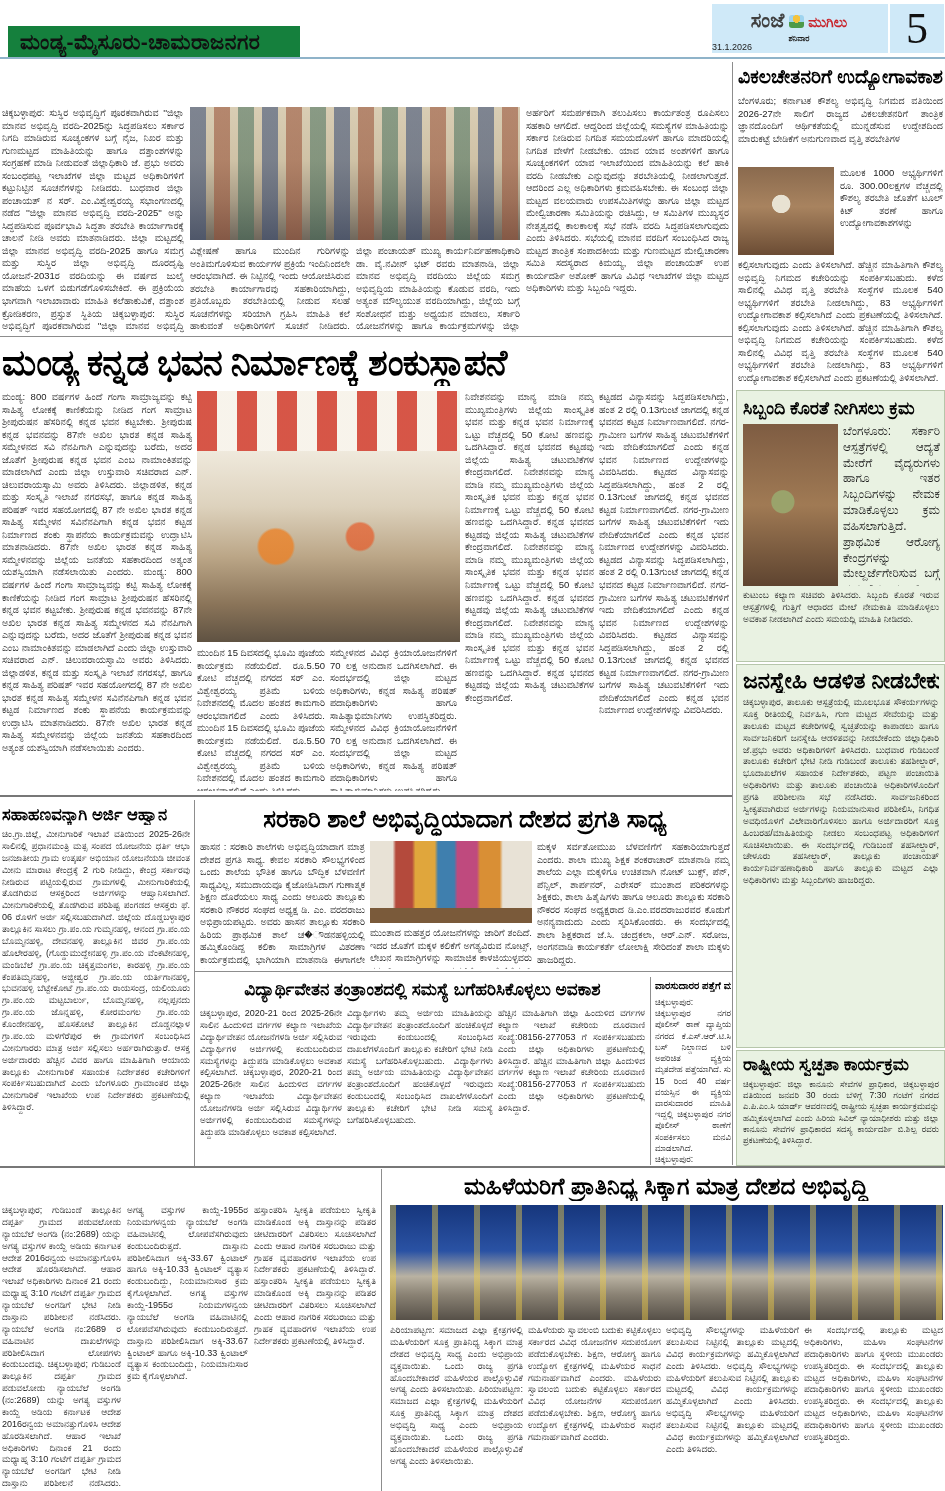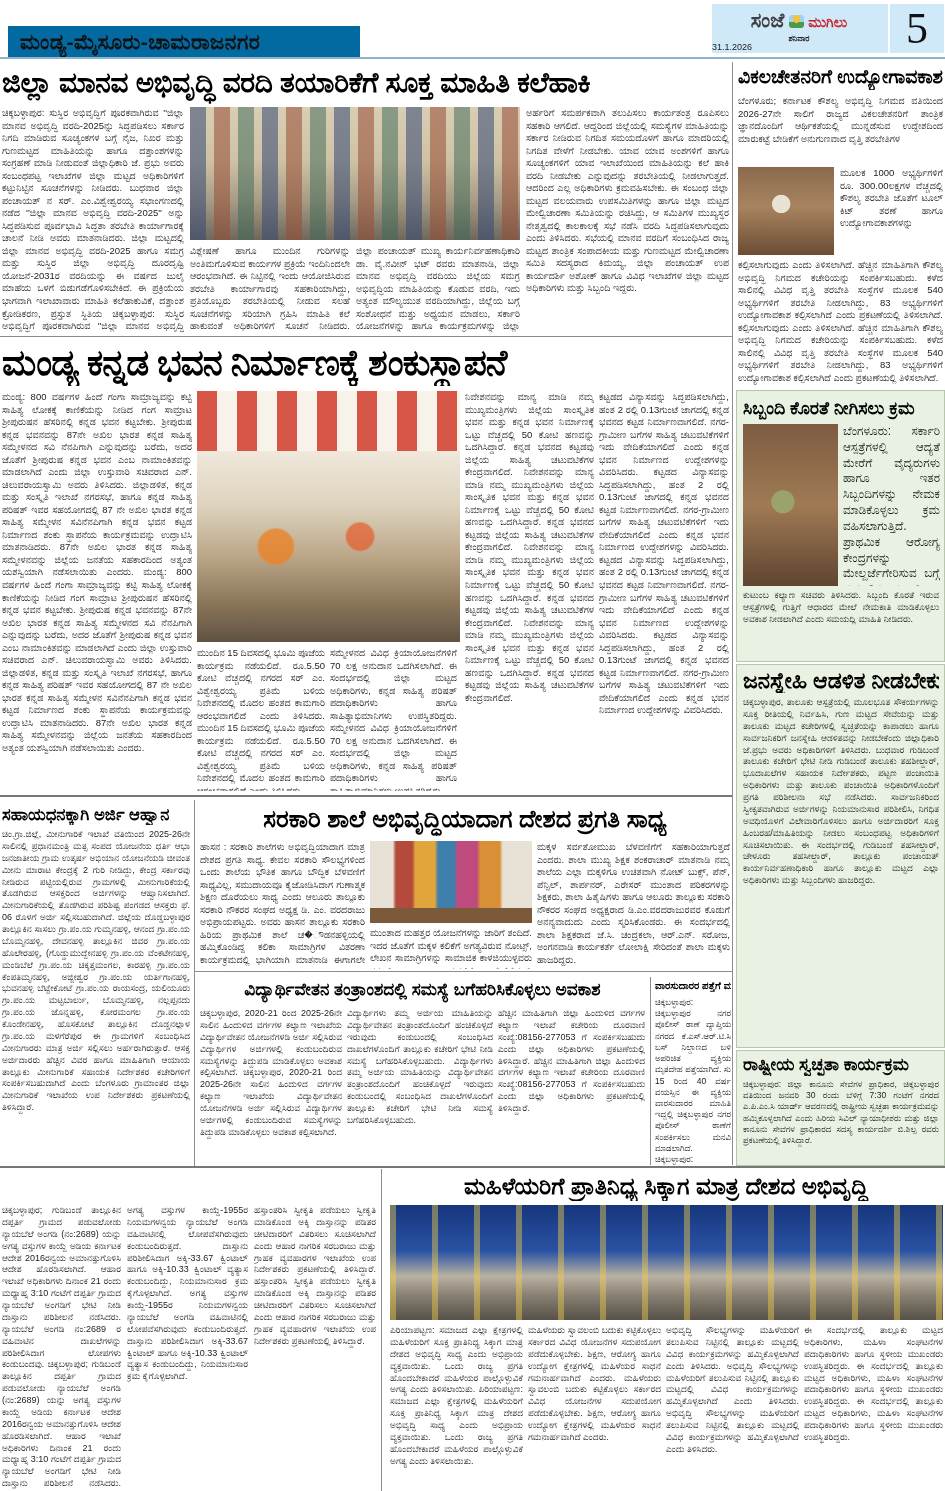--- a/index.html
+++ b/index.html
@@ -10,61 +10,60 @@
   .hl{font-weight:bold;color:#000;overflow:hidden;white-space:nowrap;}
   .rule{background:#8d8d8d;}
   .greenbox{background:#e9f2e2;border:1px solid #b6c6aa;}
   .photo{overflow:hidden;}
 </style>
 </head>
 <body>
 
 <div id="page">
 
-  <div class="abs" style="left:8px;top:26px;width:352px;height:32px;background:#0369a1;">
+  <div class="abs" style="left:8px;top:26px;width:292px;height:32px;background:#15803d;">
     <div style="font-size:21px;font-weight:bold;line-height:32px;padding-left:12px;letter-spacing:.5px;white-space:nowrap;overflow:hidden;">ಮಂಡ್ಯ-ಮೈಸೂರು-ಚಾಮರಾಜನಗರ</div>
   </div>
 
   <div class="abs" style="left:712px;top:4px;width:232px;height:49px;background:#cfe9f8;">
     <div class="abs" style="left:0;top:5px;width:174px;height:24px;text-align:center;white-space:nowrap;">
       <span style="color:#404040;font-weight:bold;font-size:20px;">ಸಂಜೆ</span>
       <span style="display:inline-block;width:15px;height:13px;vertical-align:-1px;border-radius:3px;background:radial-gradient(circle at 50% 30%,#f5c33b 0 32%,rgba(0,0,0,0) 34%),linear-gradient(180deg,#9fd4ef 0 55%,#4d9a4a 55% 100%);"></span>
       <span style="color:#c8242b;font-weight:bold;font-size:14px;">ಮುಗಿಲು</span>
     </div>
     <div class="abs" style="left:0;top:30px;width:174px;text-align:center;font-size:8px;font-weight:bold;color:#222;">ಶನಿವಾರ</div>
     <div class="abs" style="left:0;top:38px;width:174px;text-align:left;font-size:9px;color:#222;">31.1.2026</div>
     <div class="abs" style="left:176px;top:0;width:2px;height:49px;background:#ffffff;"></div>
     <div class="abs" style="left:178px;top:0;width:54px;height:49px;text-align:center;font-family:'Liberation Serif','DejaVu Serif',serif;font-size:44px;line-height:49px;color:#111;">5</div>
   </div>
 
   <div class="abs" style="left:0;top:57px;width:945px;height:2px;background:#8fb3c9;"></div>
 
   <div class="abs rule" style="left:732px;top:62px;width:1px;height:1103px;"></div>
 
-  <div class="abs hl" style="left:2px;top:62px;width:728px;height:42px;font-size:28px;letter-spacing:-.3px;line-height:42px;">ಜಿಲ್ಲಾ ಮಾನವ ಅಭಿವೃದ್ಧಿ ವರದಿ ತಯಾರಿಕೆಗೆ ಸೂಕ್ತ ಮಾಹಿತಿ ಕಲೆಹಾಕಿ</div>
   <div class="abs jt" style="left:2px;top:107px;width:182px;height:226px;">ಚಿಕ್ಕಬಳ್ಳಾಪುರ: ಸುಸ್ಥಿರ ಅಭಿವೃದ್ಧಿಗೆ ಪೂರಕವಾಗಿರುವ ''ಜಿಲ್ಲಾ ಮಾನವ ಅಭಿವೃದ್ಧಿ ವರದಿ-2025ನ್ನು ಸಿದ್ಧಪಡಿಸಲು ಸರ್ಕಾರ ನಿಗದಿ ಮಾಡಿರುವ ಸೂಚ್ಯಂಕಗಳ ಬಗ್ಗೆ ನೈಜ, ನಿಖರ ಮತ್ತು ಗುಣಮಟ್ಟದ ಮಾಹಿತಿಯನ್ನು ಹಾಗೂ ದತ್ತಾಂಶಗಳನ್ನು ಸಂಗ್ರಹಣೆ ಮಾಡಿ ನೀಡುವಂತೆ ಜಿಲ್ಲಾಧಿಕಾರಿ ಜೆ. ಪ್ರಭು ಅವರು ಸಂಬಂಧಪಟ್ಟ ಇಲಾಖೆಗಳ ಜಿಲ್ಲಾ ಮಟ್ಟದ ಅಧಿಕಾರಿಗಳಿಗೆ ಕಟ್ಟುನಿಟ್ಟಿನ ಸೂಚನೆಗಳನ್ನು ನೀಡಿದರು. ಬುಧವಾರ ಜಿಲ್ಲಾ ಪಂಚಾಯತ್ ನ ಸರ್. ಎಂ.ವಿಶ್ವೇಶ್ವರಯ್ಯ ಸಭಾಂಗಣದಲ್ಲಿ ನಡೆದ ''ಜಿಲ್ಲಾ ಮಾನವ ಅಭಿವೃದ್ಧಿ ವರದಿ-2025'' ಅನ್ನು ಸಿದ್ಧಪಡಿಸುವ ಪೂರ್ವಭಾವಿ ಸಿದ್ಧತಾ ತರಬೇತಿ ಕಾರ್ಯಾಗಾರಕ್ಕೆ ಚಾಲನೆ ನೀಡಿ ಅವರು ಮಾತನಾಡಿದರು. ಜಿಲ್ಲಾ ಮಟ್ಟದಲ್ಲಿ ಜಿಲ್ಲಾ ಮಾನವ ಅಭಿವೃದ್ಧಿ ವರದಿ-2025 ಹಾಗೂ ಸಮಗ್ರ ಮತ್ತು ಸುಸ್ಥಿರ ಜಿಲ್ಲಾ ಅಭಿವೃದ್ಧಿ ದೂರದೃಷ್ಟಿ ಯೋಜನೆ-2031ರ ವರದಿಯನ್ನು ಈ ವರ್ಷದ ಜುಲೈ ಮಾಹೆಯ ಒಳಗೆ ಬಿಡುಗಡೆಗೊಳಿಸಬೇಕಿದೆ. ಈ ಪ್ರಕ್ರಿಯೆಯ ಭಾಗವಾಗಿ ಇಲಾಖಾವಾರು ಮಾಹಿತಿ ಕಲೆಹಾಕುವಿಕೆ, ದತ್ತಾಂಶ ಕ್ರೋಡಿಕರಣ, ಪ್ರಸ್ತುತ ಸ್ಥಿತಿಯ ಚಿಕ್ಕಬಳ್ಳಾಪುರ: ಸುಸ್ಥಿರ ಅಭಿವೃದ್ಧಿಗೆ ಪೂರಕವಾಗಿರುವ ''ಜಿಲ್ಲಾ ಮಾನವ ಅಭಿವೃದ್ಧಿ ವರದಿ-2025ನ್ನು ಸಿದ್ಧಪಡಿಸಲು ಸರ್ಕಾರ ನಿಗದಿ ಮಾಡಿರುವ ಸೂಚ್ಯಂಕಗಳ ಬಗ್ಗೆ ನೈಜ, ನಿಖರ ಮತ್ತು ಗುಣಮಟ್ಟದ ಮಾಹಿತಿಯನ್ನು ಹಾಗೂ ದತ್ತಾಂಶಗಳನ್ನು ಸಂಗ್ರಹಣೆ ಮಾಡಿ ನೀಡುವಂತೆ ಜಿಲ್ಲಾಧಿಕಾರಿ ಜೆ. ಪ್ರಭು ಅವರು ಸಂಬಂಧಪಟ್ಟ ಇಲಾಖೆಗಳ ಜಿಲ್ಲಾ ಮಟ್ಟದ ಅಧಿಕಾರಿಗಳಿಗೆ ಕಟ್ಟುನಿಟ್ಟಿನ ಸೂಚನೆಗಳನ್ನು ನೀಡಿದರು. ಬುಧವಾರ ಜಿಲ್ಲಾ ಪಂಚಾಯತ್ ನ ಸರ್. ಎಂ.ವಿಶ್ವೇಶ್ವರಯ್ಯ ಸಭಾಂಗಣದಲ್ಲಿ ನಡೆದ ''ಜಿಲ್ಲಾ ಮಾನವ ಅಭಿವೃದ್ಧಿ ವರದಿ-2025'' ಅನ್ನು ಸಿದ್ಧಪಡಿಸುವ ಪೂರ್ವಭಾವಿ ಸಿದ್ಧತಾ ತರಬೇತಿ ಕಾರ್ಯಾಗಾರಕ್ಕೆ ಚಾಲನೆ ನೀಡಿ ಅವರು ಮಾತನಾಡಿದರು. ಜಿಲ್ಲಾ ಮಟ್ಟದಲ್ಲಿ ಜಿಲ್ಲಾ ಮಾನವ ಅಭಿವೃದ್ಧಿ ವರದಿ-2025 ಹಾಗೂ ಸಮಗ್ರ ಮತ್ತು ಸುಸ್ಥಿರ ಜಿಲ್ಲಾ ಅಭಿವೃದ್ಧಿ ದೂರದೃಷ್ಟಿ ಯೋಜನೆ-2031ರ ವರದಿಯನ್ನು ಈ ವರ್ಷದ ಜುಲೈ ಮಾಹೆಯ ಒಳಗೆ ಬಿಡುಗಡೆಗೊಳಿಸಬೇಕಿದೆ. ಈ ಪ್ರಕ್ರಿಯೆಯ ಭಾಗವಾಗಿ ಇಲಾಖಾವಾರು ಮಾಹಿತಿ ಕಲೆಹಾಕುವಿಕೆ, ದತ್ತಾಂಶ ಕ್ರೋಡಿಕರಣ, ಪ್ರಸ್ತುತ ಸ್ಥಿತಿಯ</div>
   <div class="abs photo" style="left:190px;top:107px;width:330px;height:133px;background:repeating-linear-gradient(90deg, rgba(52,73,116,.55) 0 16px, rgba(0,0,0,0) 16px 24px, rgba(150,77,52,.55) 24px 40px, rgba(0,0,0,0) 40px 48px, rgba(58,104,86,.5) 48px 64px, rgba(0,0,0,0) 64px 72px),linear-gradient(180deg,#d9cdb4 0%,#cfc2a6 40%,#a89c86 70%,#6f675c 100%);"></div>
   <div class="abs jt" style="left:190px;top:245px;width:160px;height:88px;">ವಿಶ್ಲೇಷಣೆ ಹಾಗೂ ಮುಂದಿನ ಗುರಿಗಳನ್ನು ಅಂತಿಮಗೊಳಿಸುವ ಕಾರ್ಯಗಳ ಪ್ರಕ್ರಿಯೆ ಇಂದಿನಿಂದಲೇ ಆರಂಭವಾಗಿದೆ. ಈ ನಿಟ್ಟಿನಲ್ಲಿ ಇಂದು ಆಯೋಜಿಸಿರುವ ತರಬೇತಿ ಕಾರ್ಯಾಗಾರವು ಸಹಕಾರಿಯಾಗಿದ್ದು, ಪ್ರತಿಯೊಬ್ಬರು ತರಬೇತಿಯಲ್ಲಿ ನೀಡುವ ಸಲಹೆ ಸೂಚನೆಗಳನ್ನು ಸರಿಯಾಗಿ ಗ್ರಹಿಸಿ ಮಾಹಿತಿ ಕಲೆ ಹಾಕುವಂತೆ ಅಧಿಕಾರಿಗಳಿಗೆ ಸೂಚನೆ ನೀಡಿದರು. ವಿಶ್ಲೇಷಣೆ ಹಾಗೂ ಮುಂದಿನ ಗುರಿಗಳನ್ನು ಅಂತಿಮಗೊಳಿಸುವ ಕಾರ್ಯಗಳ ಪ್ರಕ್ರಿಯೆ ಇಂದಿನಿಂದಲೇ ಆರಂಭವಾಗಿದೆ. ಈ ನಿಟ್ಟಿನಲ್ಲಿ ಇಂದು ಆಯೋಜಿಸಿರುವ ತರಬೇತಿ ಕಾರ್ಯಾಗಾರವು ಸಹಕಾರಿಯಾಗಿದ್ದು, ಪ್ರತಿಯೊಬ್ಬರು ತರಬೇತಿಯಲ್ಲಿ ನೀಡುವ ಸಲಹೆ ಸೂಚನೆಗಳನ್ನು ಸರಿಯಾಗಿ ಗ್ರಹಿಸಿ ಮಾಹಿತಿ ಕಲೆ ಹಾಕುವಂತೆ ಅಧಿಕಾರಿಗಳಿಗೆ ಸೂಚನೆ ನೀಡಿದರು.</div>
   <div class="abs jt" style="left:356px;top:245px;width:164px;height:88px;">ಜಿಲ್ಲಾ ಪಂಚಾಯತ್ ಮುಖ್ಯ ಕಾರ್ಯನಿರ್ವಹಣಾಧಿಕಾರಿ ಡಾ. ವೈ.ನವೀನ್ ಭಟ್ ರವರು ಮಾತನಾಡಿ, ಜಿಲ್ಲಾ ಮಾನವ ಅಭಿವೃದ್ಧಿ ವರದಿಯು ಜಿಲ್ಲೆಯ ಸಮಗ್ರ ಅಭಿವೃದ್ಧಿಯ ಮಾಹಿತಿಯನ್ನು ಕೊಡುವ ವರದಿ, ಇದು ಅತ್ಯಂತ ಮೌಲ್ಯಯುತ ವರದಿಯಾಗಿದ್ದು, ಜಿಲ್ಲೆಯ ಬಗ್ಗೆ ಸಂಶೋಧನೆ ಮತ್ತು ಅಧ್ಯಯನ ಮಾಡಲು, ಸರ್ಕಾರಿ ಯೋಜನೆಗಳನ್ನು ಹಾಗೂ ಕಾರ್ಯಕ್ರಮಗಳನ್ನು ಜಿಲ್ಲಾ ಪಂಚಾಯತ್ ಮುಖ್ಯ ಕಾರ್ಯನಿರ್ವಹಣಾಧಿಕಾರಿ ಡಾ. ವೈ.ನವೀನ್ ಭಟ್ ರವರು ಮಾತನಾಡಿ, ಜಿಲ್ಲಾ ಮಾನವ ಅಭಿವೃದ್ಧಿ ವರದಿಯು ಜಿಲ್ಲೆಯ ಸಮಗ್ರ ಅಭಿವೃದ್ಧಿಯ ಮಾಹಿತಿಯನ್ನು ಕೊಡುವ ವರದಿ, ಇದು ಅತ್ಯಂತ ಮೌಲ್ಯಯುತ ವರದಿಯಾಗಿದ್ದು, ಜಿಲ್ಲೆಯ ಬಗ್ಗೆ ಸಂಶೋಧನೆ ಮತ್ತು ಅಧ್ಯಯನ ಮಾಡಲು, ಸರ್ಕಾರಿ ಯೋಜನೆಗಳನ್ನು ಹಾಗೂ ಕಾರ್ಯಕ್ರಮಗಳನ್ನು</div>
   <div class="abs jt" style="left:526px;top:107px;width:203px;height:226px;">ಅರ್ಹರಿಗೆ ಸಮರ್ಪಕವಾಗಿ ತಲುಪಿಸಲು ಕಾರ್ಯತಂತ್ರ ರೂಪಿಸಲು ಸಹಕಾರಿ ಆಗಲಿದೆ. ಆದ್ದರಿಂದ ಜಿಲ್ಲೆಯಲ್ಲಿ ಸಮಸ್ಯೆಗಳ ಮಾಹಿತಿಯನ್ನು ಸರ್ಕಾರ ನೀಡಿರುವ ನಿಗದಿತ ಸಮಯದೊಳಗೆ ಹಾಗೂ ಮಾದರಿಯಲ್ಲಿ ನಿಗದಿತ ವೇಳೆಗೆ ನೀಡಬೇಕು. ಯಾವ ಯಾವ ಅಂಶಗಳಿಗೆ ಹಾಗೂ ಸೂಚ್ಯಂಕಗಳಿಗೆ ಯಾವ ಇಲಾಖೆಯಿಂದ ಮಾಹಿತಿಯನ್ನು ಕಲೆ ಹಾಕಿ ವರದಿ ನೀಡಬೇಕು ಎನ್ನುವುದನ್ನು ತರಬೇತಿಯಲ್ಲಿ ನೀಡಲಾಗುತ್ತದೆ. ಆದರಿಂದ ಎಲ್ಲ ಅಧಿಕಾರಿಗಳು ಕ್ರಮವಹಿಸಬೇಕು. ಈ ಸಂಬಂಧ ಜಿಲ್ಲಾ ಮಟ್ಟದ ವಲಯವಾರು ಉಪಸಮಿತಿಗಳನ್ನು ಹಾಗೂ ಜಿಲ್ಲಾ ಮಟ್ಟದ ಮೇಲ್ವಿಚಾರಣಾ ಸಮಿತಿಯನ್ನು ರಚಿಸಿದ್ದು, ಆ ಸಮಿತಿಗಳ ಮುಖ್ಯಸ್ಥರ ನೇತೃತ್ವದಲ್ಲಿ ಕಾಲಕಾಲಕ್ಕೆ ಸಭೆ ನಡೆಸಿ ವರದಿ ಸಿದ್ಧಪಡಿಸಲಾಗುವುದು ಎಂದು ತಿಳಿಸಿದರು. ಸಭೆಯಲ್ಲಿ ಮಾನವ ವರದಿಗೆ ಸಂಬಂಧಿಸಿದ ರಾಜ್ಯ ಮಟ್ಟದ ತಾಂತ್ರಿಕ ಸಂಪಾದಕೀಯ ಮತ್ತು ಗುಣಮಟ್ಟದ ಮೇಲ್ವಿಚಾರಣಾ ಸಮಿತಿ ಸದಸ್ಯರಾದ ಕಿಮಯ್ಯ, ಜಿಲ್ಲಾ ಪಂಚಾಯತ್ ಉಪ ಕಾರ್ಯದರ್ಶಿ ಅಶೋಕ್ ಹಾಗೂ ವಿವಿಧ ಇಲಾಖೆಗಳ ಜಿಲ್ಲಾ ಮಟ್ಟದ ಅಧಿಕಾರಿಗಳು ಮತ್ತು ಸಿಬ್ಬಂದಿ ಇದ್ದರು.</div>
 
   <div class="abs rule" style="left:0;top:336px;width:732px;height:1px;"></div>
 
   <div class="abs hl" style="left:2px;top:340px;width:728px;height:46px;font-size:36px;font-weight:800;letter-spacing:-1px;line-height:46px;">ಮಂಡ್ಯ ಕನ್ನಡ ಭವನ ನಿರ್ಮಾಣಕ್ಕೆ ಶಂಕುಸ್ಥಾಪನೆ</div>
   <div class="abs jt" style="left:2px;top:391px;width:190px;height:400px;">ಮಂಡ್ಯ: 800 ವರ್ಷಗಳ ಹಿಂದೆ ಗಂಗಾ ಸಾಮ್ರಾಜ್ಯವನ್ನು ಕಟ್ಟಿ ಸಾಹಿತ್ಯ ಲೋಕಕ್ಕೆ ಕಾಣಿಕೆಯನ್ನು ನೀಡಿದ ಗಂಗ ಸಾಮ್ರಾಟ ಶ್ರೀಪುರುಷನ ಹೆಸರಿನಲ್ಲಿ ಕನ್ನಡ ಭವನ ಕಟ್ಟಬೇಕು. ಶ್ರೀಪುರುಷ ಕನ್ನಡ ಭವನವನ್ನು 87ನೇ ಅಖಿಲ ಭಾರತ ಕನ್ನಡ ಸಾಹಿತ್ಯ ಸಮ್ಮೇಳನದ ಸವಿ ನೆನಪಿಗಾಗಿ ಎನ್ನುವುದನ್ನು ಬರೆದು, ಅದರ ಜೊತೆಗೆ ಶ್ರೀಪುರುಷ ಕನ್ನಡ ಭವನ ಎಂಬ ನಾಮಾಂಕಿತವನ್ನು ಮಾಡಲಾಗಿದೆ ಎಂದು ಜಿಲ್ಲಾ ಉಸ್ತುವಾರಿ ಸಚಿವರಾದ ಎನ್. ಚಿಲುವರಾಯಸ್ವಾಮಿ ಅವರು ತಿಳಿಸಿದರು. ಜಿಲ್ಲಾಡಳಿತ, ಕನ್ನಡ ಮತ್ತು ಸಂಸ್ಕೃತಿ ಇಲಾಖೆ ನಗರಸಭೆ, ಹಾಗೂ ಕನ್ನಡ ಸಾಹಿತ್ಯ ಪರಿಷತ್ ಇವರ ಸಹಯೋಗದಲ್ಲಿ 87 ನೇ ಅಖಿಲ ಭಾರತ ಕನ್ನಡ ಸಾಹಿತ್ಯ ಸಮ್ಮೇಳನ ಸವಿನೆನಪಿಗಾಗಿ ಕನ್ನಡ ಭವನ ಕಟ್ಟಡ ನಿರ್ಮಾಣದ ಶಂಕು ಸ್ಥಾಪನೆಯ ಕಾರ್ಯಕ್ರಮವನ್ನು ಉದ್ಘಾಟಿಸಿ ಮಾತನಾಡಿದರು. 87ನೇ ಅಖಿಲ ಭಾರತ ಕನ್ನಡ ಸಾಹಿತ್ಯ ಸಮ್ಮೇಳನವನ್ನು ಜಿಲ್ಲೆಯ ಜನತೆಯ ಸಹಕಾರದಿಂದ ಅತ್ಯಂತ ಯಶಸ್ವಿಯಾಗಿ ನಡೆಸಲಾಯಿತು ಎಂದರು. ಮಂಡ್ಯ: 800 ವರ್ಷಗಳ ಹಿಂದೆ ಗಂಗಾ ಸಾಮ್ರಾಜ್ಯವನ್ನು ಕಟ್ಟಿ ಸಾಹಿತ್ಯ ಲೋಕಕ್ಕೆ ಕಾಣಿಕೆಯನ್ನು ನೀಡಿದ ಗಂಗ ಸಾಮ್ರಾಟ ಶ್ರೀಪುರುಷನ ಹೆಸರಿನಲ್ಲಿ ಕನ್ನಡ ಭವನ ಕಟ್ಟಬೇಕು. ಶ್ರೀಪುರುಷ ಕನ್ನಡ ಭವನವನ್ನು 87ನೇ ಅಖಿಲ ಭಾರತ ಕನ್ನಡ ಸಾಹಿತ್ಯ ಸಮ್ಮೇಳನದ ಸವಿ ನೆನಪಿಗಾಗಿ ಎನ್ನುವುದನ್ನು ಬರೆದು, ಅದರ ಜೊತೆಗೆ ಶ್ರೀಪುರುಷ ಕನ್ನಡ ಭವನ ಎಂಬ ನಾಮಾಂಕಿತವನ್ನು ಮಾಡಲಾಗಿದೆ ಎಂದು ಜಿಲ್ಲಾ ಉಸ್ತುವಾರಿ ಸಚಿವರಾದ ಎನ್. ಚಿಲುವರಾಯಸ್ವಾಮಿ ಅವರು ತಿಳಿಸಿದರು. ಜಿಲ್ಲಾಡಳಿತ, ಕನ್ನಡ ಮತ್ತು ಸಂಸ್ಕೃತಿ ಇಲಾಖೆ ನಗರಸಭೆ, ಹಾಗೂ ಕನ್ನಡ ಸಾಹಿತ್ಯ ಪರಿಷತ್ ಇವರ ಸಹಯೋಗದಲ್ಲಿ 87 ನೇ ಅಖಿಲ ಭಾರತ ಕನ್ನಡ ಸಾಹಿತ್ಯ ಸಮ್ಮೇಳನ ಸವಿನೆನಪಿಗಾಗಿ ಕನ್ನಡ ಭವನ ಕಟ್ಟಡ ನಿರ್ಮಾಣದ ಶಂಕು ಸ್ಥಾಪನೆಯ ಕಾರ್ಯಕ್ರಮವನ್ನು ಉದ್ಘಾಟಿಸಿ ಮಾತನಾಡಿದರು. 87ನೇ ಅಖಿಲ ಭಾರತ ಕನ್ನಡ ಸಾಹಿತ್ಯ ಸಮ್ಮೇಳನವನ್ನು ಜಿಲ್ಲೆಯ ಜನತೆಯ ಸಹಕಾರದಿಂದ ಅತ್ಯಂತ ಯಶಸ್ವಿಯಾಗಿ ನಡೆಸಲಾಯಿತು ಎಂದರು.</div>
   <div class="abs photo" style="left:197px;top:391px;width:263px;height:251px;background-image:repeating-linear-gradient(90deg, rgba(210,60,45,.85) 0 20px, rgba(248,244,236,.95) 20px 40px),radial-gradient(circle at 30% 62%, rgba(235,130,40,.8) 0 7%, rgba(0,0,0,0) 8%),radial-gradient(circle at 62% 58%, rgba(230,90,40,.7) 0 6%, rgba(0,0,0,0) 7%),linear-gradient(180deg,#efe9dc 24%,#ddd2bd 46%,#bba687 66%,#8a7459 85%,#5f5242 100%);background-size:100% 24%,100% 100%,100% 100%,100% 100%;background-repeat:no-repeat;"></div>
   <div class="abs jt" style="left:465px;top:391px;width:129px;height:400px;">ನಿವೇಶನವನ್ನು ಮಾನ್ಯ ಮಾಡಿ ನಮ್ಮ ಮುಖ್ಯಮಂತ್ರಿಗಳು ಜಿಲ್ಲೆಯ ಸಾಂಸ್ಕೃತಿಕ ಭವನ ಮತ್ತು ಕನ್ನಡ ಭವನ ನಿರ್ಮಾಣಕ್ಕೆ ಒಟ್ಟು ವೆಚ್ಚದಲ್ಲಿ 50 ಕೋಟಿ ಹಣವನ್ನು ಒದಗಿಸಿದ್ದಾರೆ. ಕನ್ನಡ ಭವನದ ಕಟ್ಟಡವು ಜಿಲ್ಲೆಯ ಸಾಹಿತ್ಯ ಚಟುವಟಿಕೆಗಳ ಕೇಂದ್ರವಾಗಲಿದೆ. ನಿವೇಶನವನ್ನು ಮಾನ್ಯ ಮಾಡಿ ನಮ್ಮ ಮುಖ್ಯಮಂತ್ರಿಗಳು ಜಿಲ್ಲೆಯ ಸಾಂಸ್ಕೃತಿಕ ಭವನ ಮತ್ತು ಕನ್ನಡ ಭವನ ನಿರ್ಮಾಣಕ್ಕೆ ಒಟ್ಟು ವೆಚ್ಚದಲ್ಲಿ 50 ಕೋಟಿ ಹಣವನ್ನು ಒದಗಿಸಿದ್ದಾರೆ. ಕನ್ನಡ ಭವನದ ಕಟ್ಟಡವು ಜಿಲ್ಲೆಯ ಸಾಹಿತ್ಯ ಚಟುವಟಿಕೆಗಳ ಕೇಂದ್ರವಾಗಲಿದೆ. ನಿವೇಶನವನ್ನು ಮಾನ್ಯ ಮಾಡಿ ನಮ್ಮ ಮುಖ್ಯಮಂತ್ರಿಗಳು ಜಿಲ್ಲೆಯ ಸಾಂಸ್ಕೃತಿಕ ಭವನ ಮತ್ತು ಕನ್ನಡ ಭವನ ನಿರ್ಮಾಣಕ್ಕೆ ಒಟ್ಟು ವೆಚ್ಚದಲ್ಲಿ 50 ಕೋಟಿ ಹಣವನ್ನು ಒದಗಿಸಿದ್ದಾರೆ. ಕನ್ನಡ ಭವನದ ಕಟ್ಟಡವು ಜಿಲ್ಲೆಯ ಸಾಹಿತ್ಯ ಚಟುವಟಿಕೆಗಳ ಕೇಂದ್ರವಾಗಲಿದೆ. ನಿವೇಶನವನ್ನು ಮಾನ್ಯ ಮಾಡಿ ನಮ್ಮ ಮುಖ್ಯಮಂತ್ರಿಗಳು ಜಿಲ್ಲೆಯ ಸಾಂಸ್ಕೃತಿಕ ಭವನ ಮತ್ತು ಕನ್ನಡ ಭವನ ನಿರ್ಮಾಣಕ್ಕೆ ಒಟ್ಟು ವೆಚ್ಚದಲ್ಲಿ 50 ಕೋಟಿ ಹಣವನ್ನು ಒದಗಿಸಿದ್ದಾರೆ. ಕನ್ನಡ ಭವನದ ಕಟ್ಟಡವು ಜಿಲ್ಲೆಯ ಸಾಹಿತ್ಯ ಚಟುವಟಿಕೆಗಳ ಕೇಂದ್ರವಾಗಲಿದೆ.</div>
   <div class="abs jt" style="left:599px;top:391px;width:130px;height:400px;">ಕಟ್ಟಡದ ವಿನ್ಯಾಸವನ್ನು ಸಿದ್ಧಪಡಿಸಲಾಗಿದ್ದು, ಹಂತ 2 ರಲ್ಲಿ 0.13ಗುಂಟೆ ಜಾಗದಲ್ಲಿ ಕನ್ನಡ ಭವನದ ಕಟ್ಟಡ ನಿರ್ಮಾಣವಾಗಲಿದೆ. ನಗರ-ಗ್ರಾಮೀಣ ಬಗೆಗಳ ಸಾಹಿತ್ಯ ಚಟುವಟಿಕೆಗಳಿಗೆ ಇದು ವೇದಿಕೆಯಾಗಲಿದೆ ಎಂದು ಕನ್ನಡ ಭವನ ನಿರ್ಮಾಣದ ಉದ್ದೇಶಗಳನ್ನು ವಿವರಿಸಿದರು. ಕಟ್ಟಡದ ವಿನ್ಯಾಸವನ್ನು ಸಿದ್ಧಪಡಿಸಲಾಗಿದ್ದು, ಹಂತ 2 ರಲ್ಲಿ 0.13ಗುಂಟೆ ಜಾಗದಲ್ಲಿ ಕನ್ನಡ ಭವನದ ಕಟ್ಟಡ ನಿರ್ಮಾಣವಾಗಲಿದೆ. ನಗರ-ಗ್ರಾಮೀಣ ಬಗೆಗಳ ಸಾಹಿತ್ಯ ಚಟುವಟಿಕೆಗಳಿಗೆ ಇದು ವೇದಿಕೆಯಾಗಲಿದೆ ಎಂದು ಕನ್ನಡ ಭವನ ನಿರ್ಮಾಣದ ಉದ್ದೇಶಗಳನ್ನು ವಿವರಿಸಿದರು. ಕಟ್ಟಡದ ವಿನ್ಯಾಸವನ್ನು ಸಿದ್ಧಪಡಿಸಲಾಗಿದ್ದು, ಹಂತ 2 ರಲ್ಲಿ 0.13ಗುಂಟೆ ಜಾಗದಲ್ಲಿ ಕನ್ನಡ ಭವನದ ಕಟ್ಟಡ ನಿರ್ಮಾಣವಾಗಲಿದೆ. ನಗರ-ಗ್ರಾಮೀಣ ಬಗೆಗಳ ಸಾಹಿತ್ಯ ಚಟುವಟಿಕೆಗಳಿಗೆ ಇದು ವೇದಿಕೆಯಾಗಲಿದೆ ಎಂದು ಕನ್ನಡ ಭವನ ನಿರ್ಮಾಣದ ಉದ್ದೇಶಗಳನ್ನು ವಿವರಿಸಿದರು. ಕಟ್ಟಡದ ವಿನ್ಯಾಸವನ್ನು ಸಿದ್ಧಪಡಿಸಲಾಗಿದ್ದು, ಹಂತ 2 ರಲ್ಲಿ 0.13ಗುಂಟೆ ಜಾಗದಲ್ಲಿ ಕನ್ನಡ ಭವನದ ಕಟ್ಟಡ ನಿರ್ಮಾಣವಾಗಲಿದೆ. ನಗರ-ಗ್ರಾಮೀಣ ಬಗೆಗಳ ಸಾಹಿತ್ಯ ಚಟುವಟಿಕೆಗಳಿಗೆ ಇದು ವೇದಿಕೆಯಾಗಲಿದೆ ಎಂದು ಕನ್ನಡ ಭವನ ನಿರ್ಮಾಣದ ಉದ್ದೇಶಗಳನ್ನು ವಿವರಿಸಿದರು.</div>
   <div class="abs jt" style="left:197px;top:647px;width:128px;height:144px;">ಮುಂದಿನ 15 ದಿವಸದಲ್ಲಿ ಭೂಮಿ ಪೂಜೆಯ ಕಾರ್ಯಕ್ರಮ ನಡೆಯಲಿದೆ. ರೂ.5.50 ಕೋಟಿ ವೆಚ್ಚದಲ್ಲಿ ನಗರದ ಸರ್ ಎಂ. ವಿಶ್ವೇಶ್ವರಯ್ಯ ಪ್ರತಿಮೆ ಬಳಿಯ ನಿವೇಶನದಲ್ಲಿ ಮೊದಲ ಹಂತದ ಕಾಮಗಾರಿ ಆರಂಭವಾಗಲಿದೆ ಎಂದು ತಿಳಿಸಿದರು. ಮುಂದಿನ 15 ದಿವಸದಲ್ಲಿ ಭೂಮಿ ಪೂಜೆಯ ಕಾರ್ಯಕ್ರಮ ನಡೆಯಲಿದೆ. ರೂ.5.50 ಕೋಟಿ ವೆಚ್ಚದಲ್ಲಿ ನಗರದ ಸರ್ ಎಂ. ವಿಶ್ವೇಶ್ವರಯ್ಯ ಪ್ರತಿಮೆ ಬಳಿಯ ನಿವೇಶನದಲ್ಲಿ ಮೊದಲ ಹಂತದ ಕಾಮಗಾರಿ ಆರಂಭವಾಗಲಿದೆ ಎಂದು ತಿಳಿಸಿದರು.</div>
   <div class="abs jt" style="left:330px;top:647px;width:127px;height:144px;">ಸಮ್ಮೇಳನದ ವಿವಿಧ ಕ್ರಿಯಾಯೋಜನೆಗಳಿಗೆ 70 ಲಕ್ಷ ಅನುದಾನ ಒದಗಿಸಲಾಗಿದೆ. ಈ ಸಂದರ್ಭದಲ್ಲಿ ಜಿಲ್ಲಾ ಮಟ್ಟದ ಅಧಿಕಾರಿಗಳು, ಕನ್ನಡ ಸಾಹಿತ್ಯ ಪರಿಷತ್ ಪದಾಧಿಕಾರಿಗಳು ಹಾಗೂ ಸಾಹಿತ್ಯಾಭಿಮಾನಿಗಳು ಉಪಸ್ಥಿತರಿದ್ದರು. ಸಮ್ಮೇಳನದ ವಿವಿಧ ಕ್ರಿಯಾಯೋಜನೆಗಳಿಗೆ 70 ಲಕ್ಷ ಅನುದಾನ ಒದಗಿಸಲಾಗಿದೆ. ಈ ಸಂದರ್ಭದಲ್ಲಿ ಜಿಲ್ಲಾ ಮಟ್ಟದ ಅಧಿಕಾರಿಗಳು, ಕನ್ನಡ ಸಾಹಿತ್ಯ ಪರಿಷತ್ ಪದಾಧಿಕಾರಿಗಳು ಹಾಗೂ ಸಾಹಿತ್ಯಾಭಿಮಾನಿಗಳು ಉಪಸ್ಥಿತರಿದ್ದರು.</div>
 
   <div class="abs" style="left:0;top:795px;width:732px;height:2px;background:#777;"></div>
 
   <div class="abs rule" style="left:194px;top:800px;width:1px;height:366px;"></div>
-  <div class="abs hl" style="left:2px;top:803px;width:188px;height:22px;font-size:16.5px;line-height:22px;">ಸಹಾಯಧನಕ್ಕಾಗಿ ಅರ್ಜಿ ಆಹ್ವಾನ</div>
+  <div class="abs hl" style="left:2px;top:803px;width:188px;height:22px;font-size:16.5px;line-height:22px;">ಸಹಾಹಣವನ್ಕಾಗಿ ಅರ್ಜಿ ಆಹ್ವಾನ</div>
   <div class="abs jt" style="left:2px;top:829px;width:188px;height:347px;font-size:9px;">ಚಿಂ.ಗ್ರಾ.ಜಿಲ್ಲೆ, ಮೀನುಗಾರಿಕೆ ಇಲಾಖೆ ವತಿಯಿಂದ 2025-26ನೇ ಸಾಲಿನಲ್ಲಿ ಪ್ರಧಾನಮಂತ್ರಿ ಮತ್ಸ ಸಂಪದ ಯೋಜನೆಯ ಧರ್ತಿ ಆಭಾ ಜನಜಾತೀಯ ಗ್ರಾಮ ಉತ್ಕರ್ಷ ಅಭಿಯಾನ ಯೋಜನೆಯಡಿ ಜೀವಂತ ಮೀನು ಮಾರಾಟ ಕೇಂದ್ರಕ್ಕೆ 2 ಗುರಿ ನೀಡಿದ್ದು, ಕೇಂದ್ರ ಸರ್ಕಾರವು ನೀಡಿರುವ ಪಟ್ಟಿಯಲ್ಲಿರುವ ಗ್ರಾಮಗಳಲ್ಲಿ ಮೀನುಗಾರಿಕೆಯಲ್ಲಿ ತೊಡಗಿರುವ ಆಸಕ್ತರಿಂದ ಅರ್ಜಿಗಳನ್ನು ಆಹ್ವಾನಿಸಲಾಗಿದೆ. ಮೀನುಗಾರಿಕೆಯಲ್ಲಿ ತೊಡಗಿರುವ ಪರಿಶಿಷ್ಟ ಪಂಗಡದ ಆಸಕ್ತರು ಫೆ. 06 ರೊಳಗೆ ಅರ್ಜಿ ಸಲ್ಲಿಸಬಹುದಾಗಿದೆ. ಜಿಲ್ಲೆಯ ದೊಡ್ಡಬಳ್ಳಾಪುರ ತಾಲ್ಲೂಕಿನ ಸಾಸಲು ಗ್ರಾ.ಪಂ.ಯ ಗುಮ್ಮನಹಳ್ಳಿ, ಆನಂದ ಗ್ರಾ.ಪಂ.ಯ ಬೊಮ್ಮನಹಳ್ಳಿ, ದೇವನಹಳ್ಳಿ ತಾಲ್ಲೂಕಿನ ಜಿವರ ಗ್ರಾ.ಪಂ.ಯ ಹೊಲೇರಹಳ್ಳಿ, (ಗೊಡ್ಡುಮುದ್ದೇನಹಳ್ಳಿ ಗ್ರಾ.ಪಂ.ಯ ವೆಂಕಟೇನಹಳ್ಳಿ, ಮಂಡಿಬೆಲೆ ಗ್ರಾ.ಪಂ.ಯ ಚಿಕ್ಕತ್ತಮಂಗಲ, ಕಾರಹಳ್ಳಿ ಗ್ರಾ.ಪಂ.ಯ ಕೆಂಪತಿಮ್ಮನಹಳ್ಳಿ, ಅಜ್ಜೀಶ್ವರ ಗ್ರಾ.ಪಂ.ಯ ಯರ್ತಿಗಾನಹಳ್ಳಿ, ಭುವನಹಳ್ಳಿ ಬೆಟ್ಟೇಕೋಟೆ ಗ್ರಾ.ಪಂ.ಯ ರಾಯಸಂದ್ರ, ಯಲಿಯೂರು ಗ್ರಾ.ಪಂ.ಯ ಮಟ್ಟಬಾರ್ಲು, ಬೊಮ್ಮನಹಳ್ಳಿ, ನಲ್ಲಪ್ಪನದು ಗ್ರಾ.ಪಂ.ಯ ಜೊನ್ನಹಳ್ಳಿ, ಕೋರಮಂಗಲ ಗ್ರಾ.ಪಂ.ಯ ಕೊಂಡೇನಹಳ್ಳಿ, ಹೊಸಕೋಟೆ ತಾಲ್ಲೂಕಿನ ದೊಡ್ಡನಲ್ಲಾಳ ಗ್ರಾ.ಪಂ.ಯ ಮಳಗೆರೆಪುರ ಈ ಗ್ರಾಮಗಳಿಗೆ ಸಂಬಂಧಿಸಿದ ಮೀನುಗಾರರು ಮಾತ್ರ ಅರ್ಜಿ ಸಲ್ಲಿಸಲು ಅರ್ಹರಾಗಿರುತ್ತಾರೆ. ಆಸಕ್ತ ಅರ್ಜಿದಾರರು ಹೆಚ್ಚಿನ ವಿವರ ಹಾಗೂ ಮಾಹಿತಿಗಾಗಿ ಆಯಾಯ ತಾಲ್ಲೂಕು ಮೀನುಗಾರಿಕೆ ಸಹಾಯಕ ನಿರ್ದೇಶಕರ ಕಚೇರಿಗಳಿಗೆ ಸಂಪರ್ಕಿಸಬಹುದಾಗಿದೆ ಎಂದು ಬೆಂಗಳೂರು ಗ್ರಾಮಾಂತರ ಜಿಲ್ಲಾ ಮೀನುಗಾರಿಕೆ ಇಲಾಖೆಯ ಉಪ ನಿರ್ದೇಶಕರು ಪ್ರಕಟಣೆಯಲ್ಲಿ ತಿಳಿಸಿದ್ದಾರೆ.</div>
 
   <div class="abs hl" style="left:200px;top:802px;width:530px;height:34px;font-size:24px;line-height:34px;text-align:center;">ಸರಕಾರಿ ಶಾಲೆ ಅಭಿವೃದ್ಧಿಯಾದಾಗ ದೇಶದ ಪ್ರಗತಿ ಸಾಧ್ಯ</div>
   <div class="abs jt" style="left:200px;top:841px;width:165px;height:128px;">ಹಾಸನ : ಸರಕಾರಿ ಶಾಲೆಗಳು ಅಭಿವೃದ್ಧಿಯಾದಾಗ ಮಾತ್ರ ದೇಶದ ಪ್ರಗತಿ ಸಾಧ್ಯ. ಕೇವಲ ಸರಕಾರಿ ಸೌಲಭ್ಯಗಳಿಂದ ಒಂದು ಶಾಲೆಯ ಭೌತಿಕ ಹಾಗೂ ಬೌದ್ಧಿಕ ಬೆಳವಣಿಗೆ ಸಾಧ್ಯವಿಲ್ಲ, ಸಮುದಾಯವೂ ಕೈಜೋಡಿಸಿದಾಗ ಗುಣಾತ್ಮಕ ಶಿಕ್ಷಣ ದೊರೆಯಲು ಸಾಧ್ಯ ಎಂದು ಆಲೂರು ತಾಲ್ಲೂಕು ಸರಕಾರಿ ನೌಕರರ ಸಂಘದ ಅಧ್ಯಕ್ಷ ಡಿ. ಎಂ. ವರದರಾಜು ಅಭಿಪ್ರಾಯಪಟ್ಟರು. ಅವರು ಹಾಸನ ತಾಲ್ಲೂಕು ಸರಕಾರಿ ಹಿರಿಯ ಪ್ರಾಥಮಿಕ ಶಾಲೆ ಚ�ೌಡನಹಳ್ಳಿಯಲ್ಲಿ ಹಮ್ಮಿಕೊಂಡಿದ್ದ ಕಲಿಕಾ ಸಾಮಾಗ್ರಿಗಳ ವಿತರಣಾ ಕಾರ್ಯಕ್ರಮದಲ್ಲಿ ಭಾಗಿಯಾಗಿ ಮಾತನಾಡಿ ಈಗಾಗಲೇ ಸರಕಾರ ಎಲ್ಲಾ ಮಕ್ಕಳಿಗೂ ಸಮವಸ್ತ್ರ, ಕ್ಷೀರ, ಬಿಸಿಯೂಟ, ಪಠ್ಯಪುಸ್ತಕ, ವಿದ್ಯಾರ್ಥಿ ವೇತನ, ಶೂ ಸಾಕ್ಸ್</div>
   <div class="abs photo" style="left:370px;top:841px;width:162px;height:82px;background:linear-gradient(0deg,#7a5a3a 0 18%, rgba(0,0,0,0) 18%),linear-gradient(90deg,#e8e2d6 0 14%, #b44a3c 16% 26%, #e0a63c 28% 40%, #3f7fae 42% 52%, #bf4a7e 54% 66%, #d98f35 68% 80%, #e8e2d6 82%);"></div>
   <div class="abs jt" style="left:370px;top:927px;width:162px;height:42px;">ಮುಂತಾದ ಮಹತ್ತರ ಯೋಜನೆಗಳನ್ನು ಜಾರಿಗೆ ತಂದಿದೆ. ಇದರ ಜೊತೆಗೆ ಮಕ್ಕಳ ಕಲಿಕೆಗೆ ಅಗತ್ಯವಿರುವ ನೋಟ್ಸ್, ಲೇಖನ ಸಾಮಾಗ್ರಿಗಳನ್ನು ಸಾಮಾಜಿಕ ಕಾಳಜಿಯುಳ್ಳವರು ಸರಕಾರಿ ಶಾಲಾ ಮಕ್ಕಳಿಗೆ ದೇಣಿಗೆಯಾಗಿ ನೀಡುವುದರಿಂದ</div>
   <div class="abs jt" style="left:537px;top:841px;width:193px;height:128px;">ಮಕ್ಕಳ ಸರ್ವತೋಮುಖ ಬೆಳವಣಿಗೆಗೆ ಸಹಕಾರಿಯಾಗುತ್ತದೆ ಎಂದರು. ಶಾಲಾ ಮುಖ್ಯ ಶಿಕ್ಷಕ ಶಂಕರಾಚಾರ್ ಮಾತನಾಡಿ ನಮ್ಮ ಶಾಲೆಯ ಎಲ್ಲಾ ಮಕ್ಕಳಿಗೂ ಉಚಿತವಾಗಿ ನೋಟ್ ಬುಕ್ಸ್, ಪೆನ್, ಪೆನ್ಸಿಲ್, ಶಾರ್ಪನರ್, ಎರೇಸರ್ ಮುಂತಾದ ಪರಿಕರಗಳನ್ನು ಶಿಕ್ಷಕರು, ಶಾಲಾ ಹಿತೈಷಿಗಳು ಹಾಗೂ ಆಲೂರು ತಾಲ್ಲೂಕು ಸರಕಾರಿ ನೌಕರರ ಸಂಘದ ಅಧ್ಯಕ್ಷರಾದ ಡಿ.ಎಂ.ವರದರಾಜುರವರ ಕೊಡುಗೆ ಅನನ್ಯವಾದುದು ಎಂದು ಸ್ಮರಿಸಿಕೊಂಡರು. ಈ ಸಂದರ್ಭದಲ್ಲಿ ಶಾಲಾ ಶಿಕ್ಷಕರಾದ ಜೆ.ಸಿ. ಚಂದ್ರಕಲಾ, ಆರ್.ಎನ್. ಸರೋಜ, ಅಂಗನವಾಡಿ ಕಾರ್ಯಕರ್ತೆ ಲೋಲಾಕ್ಷಿ ಸೇರಿದಂತೆ ಶಾಲಾ ಮಕ್ಕಳು ಹಾಜರಿದ್ದರು.</div>
 
   <div class="abs rule" style="left:195px;top:971px;width:537px;height:1px;"></div>
 

